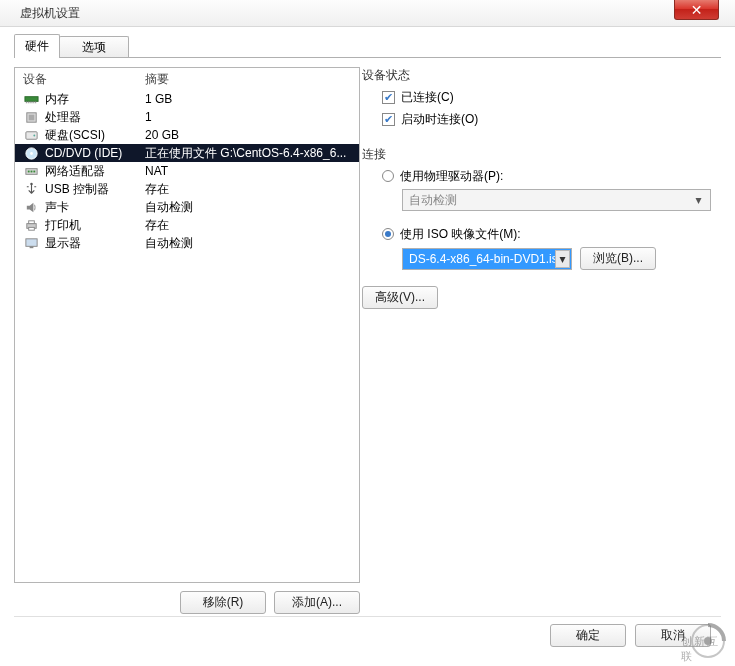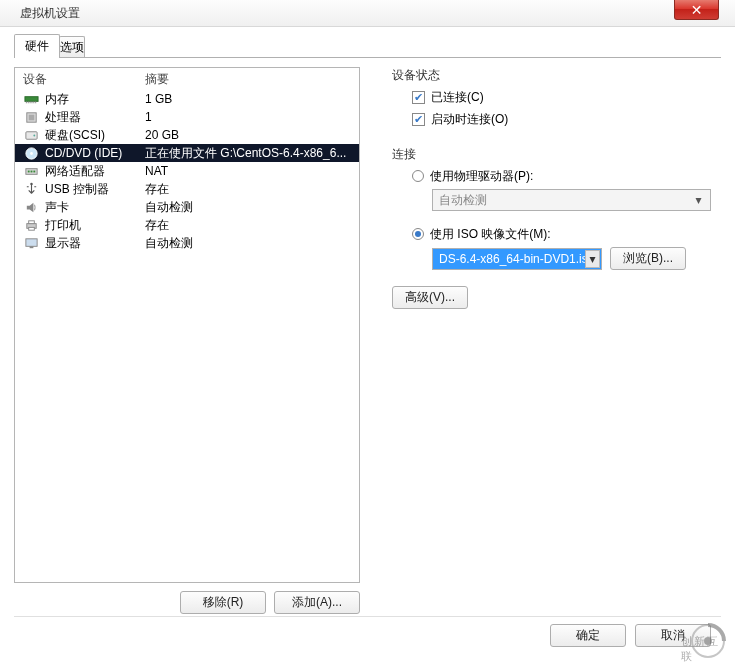--- a/index.html
+++ b/index.html
@@ -8,24 +8,24 @@
 
 .titlebar { height: 27px; background: linear-gradient(to bottom, #fdfdfd, #f0f0f0); border-bottom: 1px solid #d8d8d8; display: flex; align-items: center; padding-left: 20px; color: #333; }
 .titlebar .close-btn { position: absolute; top: 0; right: 16px; width: 45px; height: 20px; background: linear-gradient(to bottom, #e67a6e, #d9332a 49%, #c3221a 50%, #cf3c33); border: 1px solid #8b2a22; border-top: none; border-radius: 0 0 3px 3px; display: flex; align-items: center; justify-content: center; color: #fff; }
 .close-x { font-size: 14px; line-height: 1; }
 
 .content { position: absolute; top: 27px; left: 0; right: 0; bottom: 0; background: #fff; padding: 9px 14px 12px 14px; display: flex; flex-direction: column; }
 
 
 .tabstrip { display: flex; height: 22px; align-items: flex-end; }
 .tab { padding: 3px 10px; border: 1px solid #b0b0b0; border-bottom: none; background: #fff; margin-right: -1px; position: relative; z-index: 2; border-radius: 2px 2px 0 0; }
-.tab.inactive { background: linear-gradient(to bottom,#fdfdfd,#ececec); z-index: 0; margin-top: 8px; padding: 2px 0; }
+.tab.inactive { background: linear-gradient(to bottom,#fdfdfd,#ececec); z-index: 0; margin-top: 8px; padding: 2px 22px; }
 .tab-border { border-top: 1px solid #b0b0b0; margin-top: -1px; position: relative; z-index: 1; }
 
-.panel-body { flex: 1 1 auto; display: flex; gap: 32px; padding-top: 9px; }
+.panel-body { flex: 1 1 auto; display: flex; gap: 2px; padding-top: 9px; }
 
 
 .hwcol { width: 346px; display: flex; flex-direction: column; }
 .hwlist { flex: 1 1 auto; border: 1px solid #b5b5b5; background: #fff; }
 .hwhead { display: flex; height: 22px; align-items: center; padding-left: 8px; color: #444; }
 .hwhead .col1 { width: 122px; }
 .hwrow { display: flex; height: 18px; align-items: center; padding-left: 8px; }
 .hwrow .icon { width: 16px; height: 16px; margin-right: 6px; display: flex; align-items: center; justify-content: center; }
 .hwrow .col1 { width: 100px; }
 .hwrow .col2 { flex: 1; white-space: nowrap; overflow: hidden; text-overflow: ellipsis; padding-right: 4px; }

